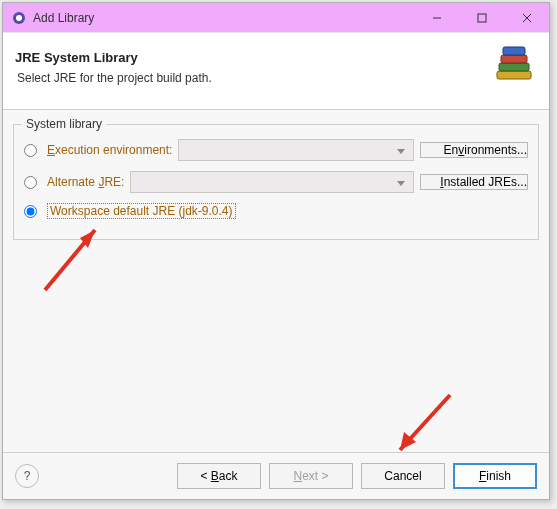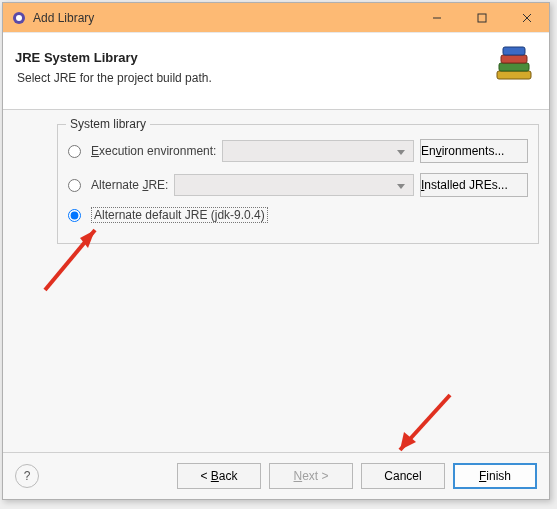--- a/index.html
+++ b/index.html
@@ -1,36 +1,36 @@
 <!DOCTYPE html>
 <html><head>
 <meta charset="utf-8">
 <style>
   * { box-sizing: border-box; font-family: "Segoe UI", Tahoma, sans-serif; font-size: 12px; }
   body { margin: 0; background: #eee; width: 557px; height: 509px; position: relative; }
   .window { position: absolute; top: 2px; left: 2px; width: 548px; height: 498px; background: #fff; border: 1px solid #b0b0b0; box-shadow: 2px 2px 6px rgba(0,0,0,0.2); display: flex; flex-direction: column; }
-  .titlebar { height: 30px; display: flex; align-items: center; padding: 0 0 0 8px; background: #fdba74; border-bottom: 1px solid #e8e8e8; }
+  .titlebar { height: 30px; display: flex; align-items: center; padding: 0 0 0 8px; background: #f0abfc; border-bottom: 1px solid #e8e8e8; }
   .titlebar .icon { width: 16px; height: 16px; margin-right: 6px; }
   .titlebar .title { flex: 1; color: #333; }
   .titlebar .ctrl { width: 45px; height: 29px; display: flex; align-items: center; justify-content: center; color: #333; }
   .header { display: flex; align-items: center; padding: 10px 12px 18px 12px; background: #fff; border-bottom: 1px solid #d0d0d0; }
   .header-text { flex: 1; }
   .header-title { font-weight: bold; font-size: 13px; color: #222; margin-bottom: 6px; }
   .header-desc { color: #333; margin-left: 2px; }
   .header-icon { width: 48px; height: 48px; }
   .content { flex: 1; padding: 14px 10px; background: #f7f7f7; }
-  .group { border: 1px solid #ccc; padding: 14px 10px 10px 10px; position: relative; margin-left: 44px; }
+  .group { border: 1px solid #ccc; padding: 14px 10px 10px 10px; position: relative; }
   .group-label { position: absolute; top: -8px; left: 8px; background: #f7f7f7; padding: 0 4px; color: #333; }
   .row { display: flex; align-items: center; margin-bottom: 10px; gap: 6px; }
   .radio { width: 13px; height: 13px; margin: 0 4px 0 0; }
-  .radio-label { color: #404040; text-align: center; }
+  .radio-label { color: #a16207; text-align: center; }
   .radio-label u { text-decoration: underline; }
   .combo { flex: 1; height: 22px; background: #eceaea; border: 1px solid #c8c8c8; position: relative; }
   .combo::after { content: ""; position: absolute; right: 8px; top: 9px; border-left: 4px solid transparent; border-right: 4px solid transparent; border-top: 5px solid #888; }
-  .side-btn { width: 108px; height: 24px; background: #f4f4f4; border: 1px solid #b8b8b8; display: flex; align-items: center; justify-content: flex-start; cursor: default; }
+  .side-btn { width: 108px; height: 16px; background: #f4f4f4; border: 1px solid #b8b8b8; display: flex; align-items: center; justify-content: flex-end; cursor: default; }
   .selected-row .radio-label { border: 1px dotted #777; padding: 0 2px; }
   .arrow-red { position: absolute; pointer-events: none; }
   .footer { border-top: 1px solid #d0d0d0; padding: 10px 12px; display: flex; align-items: center; gap: 8px; background: #f7f7f7; }
   .help { width: 24px; height: 24px; border: 1px solid #bbb; border-radius: 50%; display: flex; align-items: center; justify-content: center; color: #555; margin-right: auto; }
   .btn { width: 84px; height: 26px; display: flex; align-items: center; justify-content: center; border: 1px solid #b8b8b8; background: #f4f4f4; }
   .btn.disabled { color: #a0a0a0; }
   .btn.primary { border: 2px solid #3b8fd6; background: #fdfdfd; }
   .btn u { text-decoration: underline; }
 </style>
 </head>
@@ -95,21 +95,21 @@
         <input type="radio" class="radio" name="jre" style="">
         <span class="radio-label"><span>Alternate </span><u>J</u><span>RE:</span></span>
         <div class="combo"></div>
         <div class="side-btn">
             <span><u>I</u>nstalled JREs...</span>
           </div>
       </div>
 
       <div class="row selected-row">
         <input type="radio" class="radio" name="jre" checked="" style="">
-        <span class="radio-label">Alternate default JRE (jdk-9.0.4)</span>
+        <span class="radio-label">Workspace default JRE (jdk-9.0.4)</span>
       </div>
     </div>
   </div>
 
   <div class="footer">
     <div class="help">?</div>
     <div class="btn">
         <span>&lt; <u>B</u>ack</span>
       </div>
     <div class="btn disabled">

